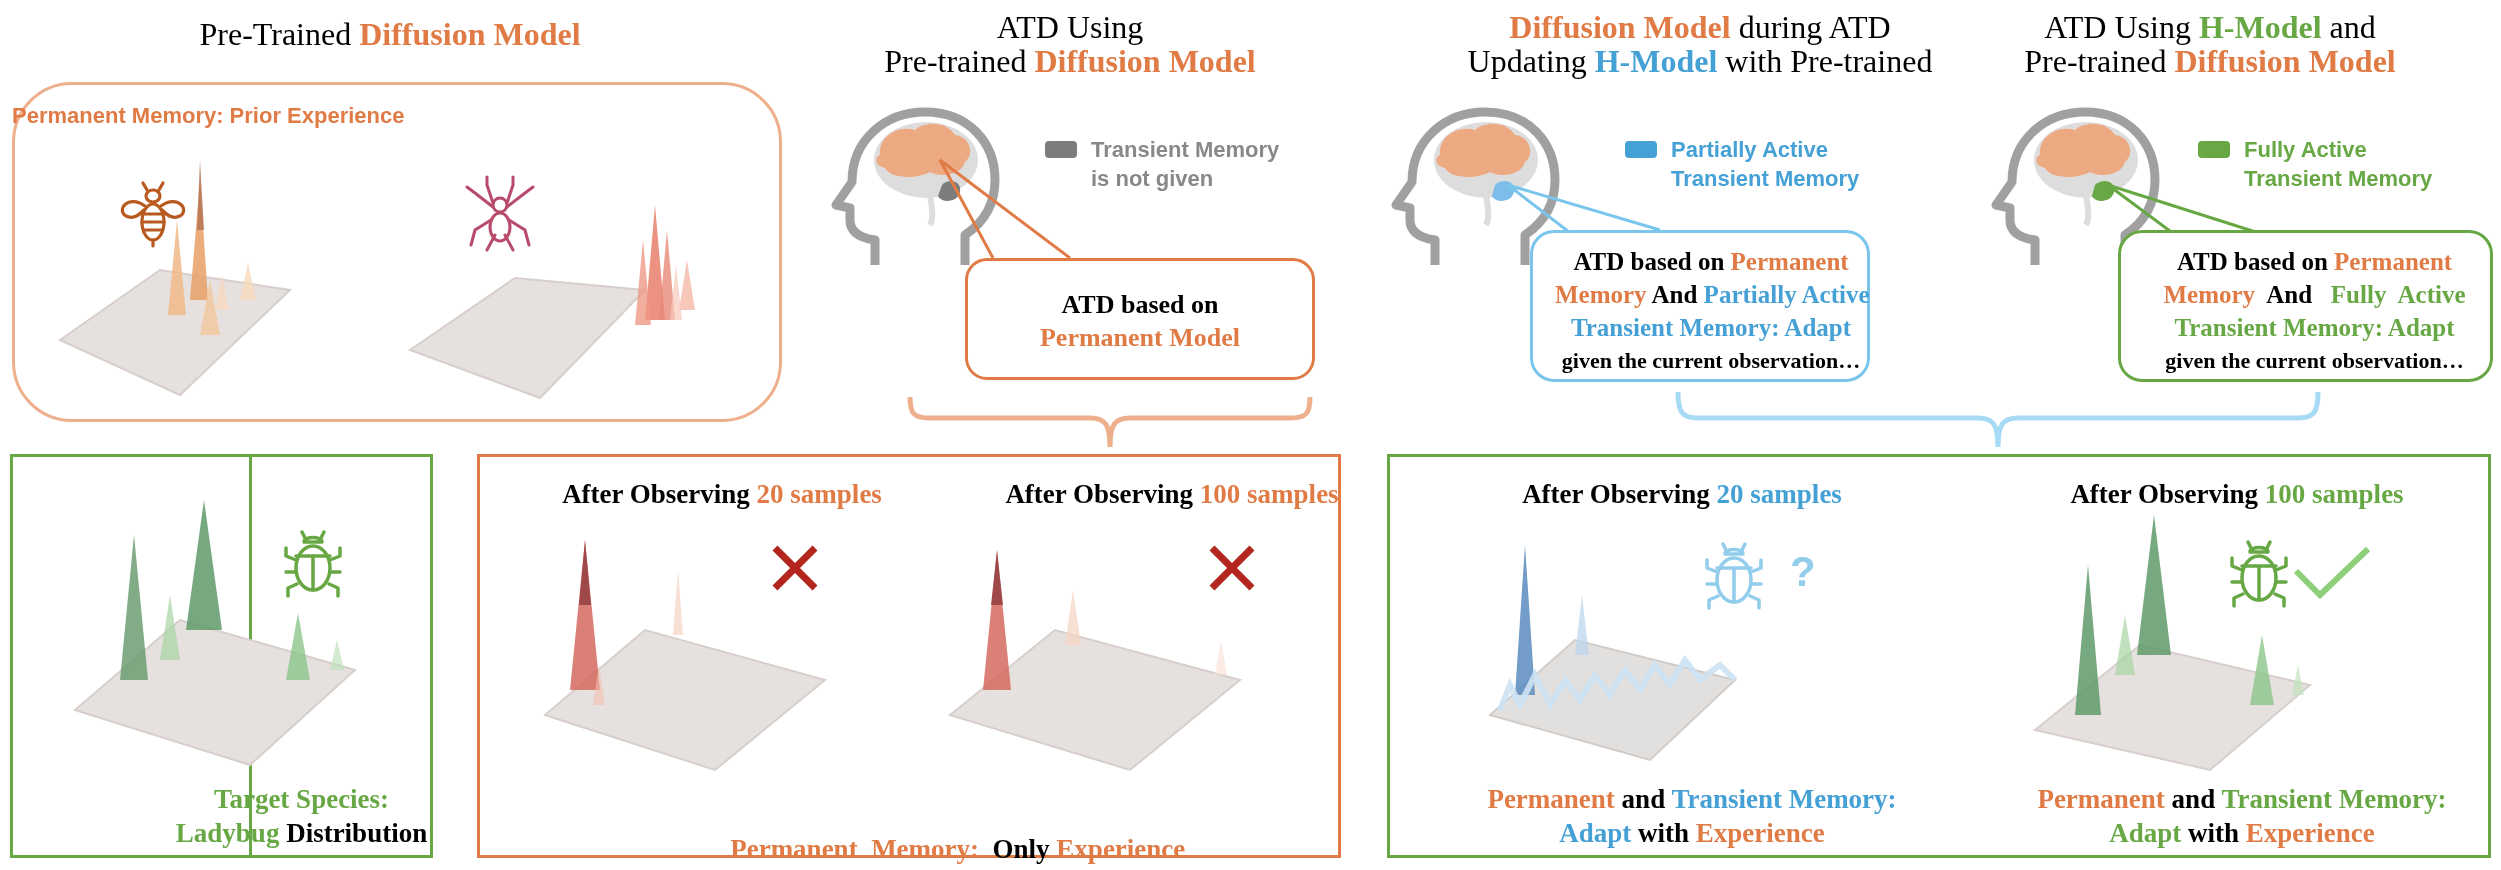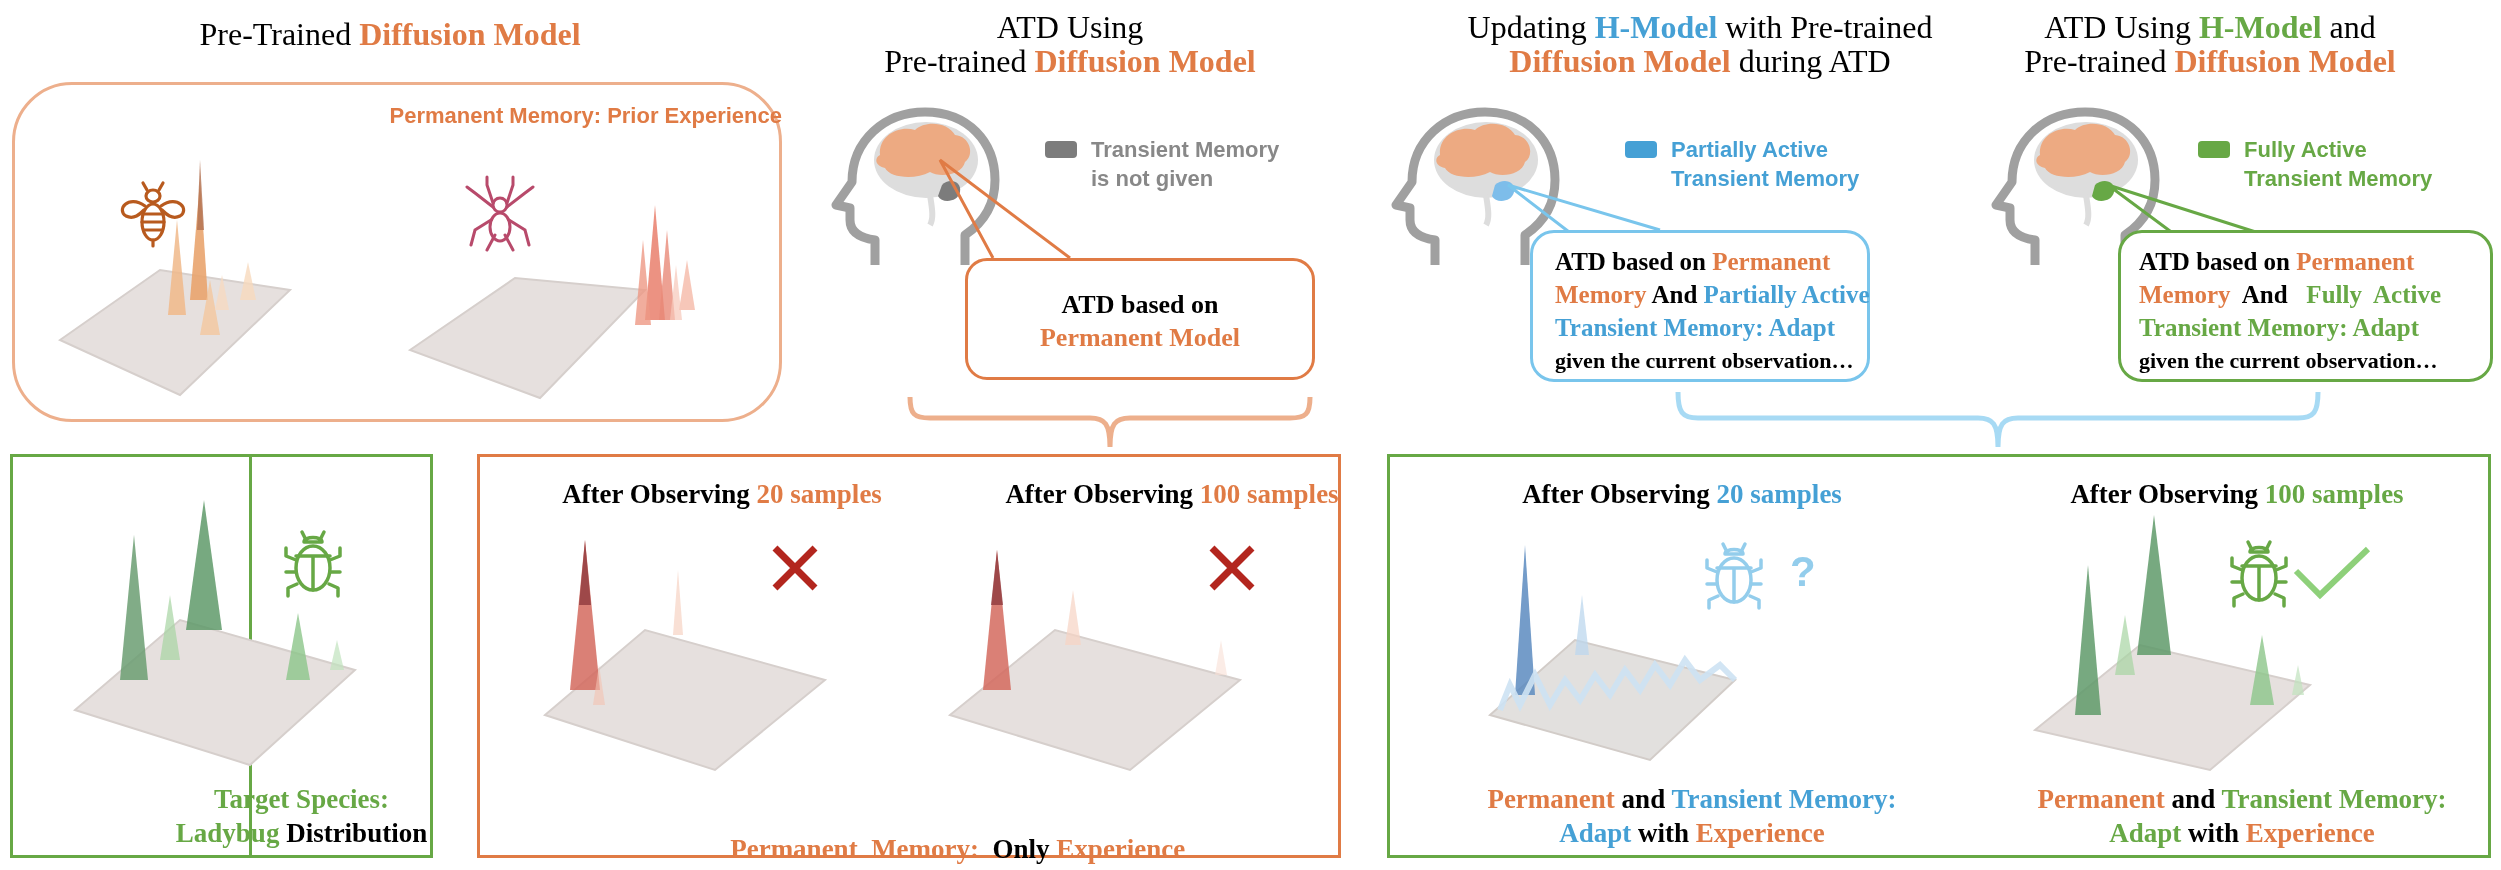--- a/index.html
+++ b/index.html
@@ -1,19 +1,19 @@
 <!DOCTYPE html>
 <html><head>
 <meta charset="utf-8">
 <style>
   html, body { margin: 0; padding: 0; background: #ffffff; }
   body { width: 2501px; height: 870px; position: relative; overflow: hidden;
          font-family: "Liberation Serif", serif; color: #000; }
   .abs { position: absolute; }
-  .serif { font-family: "Liberation Serif", serif; }
+  .serif { font-family: "Liberation Serif", serif; text-align: center; }
   .sans { font-family: "Liberation Sans", sans-serif; }
   .title { font-size: 32px; line-height: 34px; text-align: center; white-space: nowrap; }
   .b { font-weight: bold; }
   .orange { color: #E07B45; }
   .blue { color: #45A0D5; }
   .green { color: #67A845; }
   .grey { color: #888888; }
   .panel { position: absolute; box-sizing: border-box; }
   .caption { font-size: 27px; font-weight: bold; text-align: center; white-space: nowrap; line-height: 34px; padding-left: 42px; }
   .bubble-text { font-size: 25px; font-weight: bold; line-height: 33px; white-space: nowrap; }
@@ -22,21 +22,21 @@
   svg { position: absolute; overflow: visible; }
 </style>
 </head>
 <body>
 
 <div class="abs title serif" style="left:0;top:17px;width:780px;">
   <span>Pre-Trained </span><span class="b orange">Diffusion Model</span>
 </div>
 
 <div class="panel" style="left:12px;top:82px;width:770px;height:340px;border:3px solid #EDAF8C;border-radius:60px;"></div>
-<div class="abs sans b orange" style="left:12px;top:103px;width:770px;text-align:right;font-size:22px;">Permanent Memory: Prior Experience</div>
+<div class="abs sans b orange" style="left:12px;top:103px;width:770px;text-align:left;font-size:22px;">Permanent Memory: Prior Experience</div>
 
 <svg width="70" height="70" style="left:118px;top:180px;" viewBox="0 0 70 70">
   <g fill="none" stroke="#B85A1E" stroke-width="3.2" stroke-linecap="round">
     <ellipse cx="35" cy="16" rx="7" ry="6"></ellipse>
     <path d="M29 10 L25 3 M41 10 L45 3"></path>
     <ellipse cx="35" cy="42" rx="11" ry="18"></ellipse>
     <path d="M25 34 H45 M24 42 H46 M26 50 H44"></path>
     <path d="M27 26 C10 14 -2 30 8 36 C16 40 22 34 26 30"></path>
     <path d="M43 26 C60 14 72 30 62 36 C54 40 48 34 44 30"></path>
     <path d="M35 60 L35 66"></path>
@@ -146,22 +146,22 @@
 <div class="panel" style="left:2118px;top:230px;width:375px;height:152px;border:3px solid #67A845;border-radius:24px;background:#fff;">
   <div class="bubble-text serif" style="margin:12px 0 0 18px;">
     <div><span>ATD based on </span><span class="orange">Permanent</span></div>
     <div style="white-space:pre;"><span class="orange">Memory</span><span>  And  </span><span class="green"> Fully  Active</span></div>
     <div class="green">Transient Memory: Adapt</div>
     <div style="font-size:22px;">given the current observation…</div>
   </div>
 </div>
 
 <div class="abs title serif" style="left:1420px;top:10px;width:560px;">
+  <div><span class="b orange">Diffusion Model</span><span> during ATD</span></div>
   <div><span>Updating </span><span class="b blue">H-Model</span><span> with Pre-trained</span></div>
-  <div><span class="b orange">Diffusion Model</span><span> during ATD</span></div>
 </div>
 
 <div class="abs title serif" style="left:1990px;top:10px;width:440px;">
   <div><span>ATD Using </span><span class="b green">H-Model</span><span> and</span></div>
   <div><span>Pre-trained </span><span class="b orange">Diffusion Model</span></div>
 </div>
 
 <svg width="420" height="60" style="left:900px;top:392px;" viewBox="0 0 420 60">
   <path d="M10 5 C10 22 14 26 30 26 L190 26 C205 26 210 32 210 55 C210 32 215 26 230 26 L390 26 C406 26 410 22 410 5" fill="none" stroke="#EDAF8C" stroke-width="5"></path>
 </svg>

